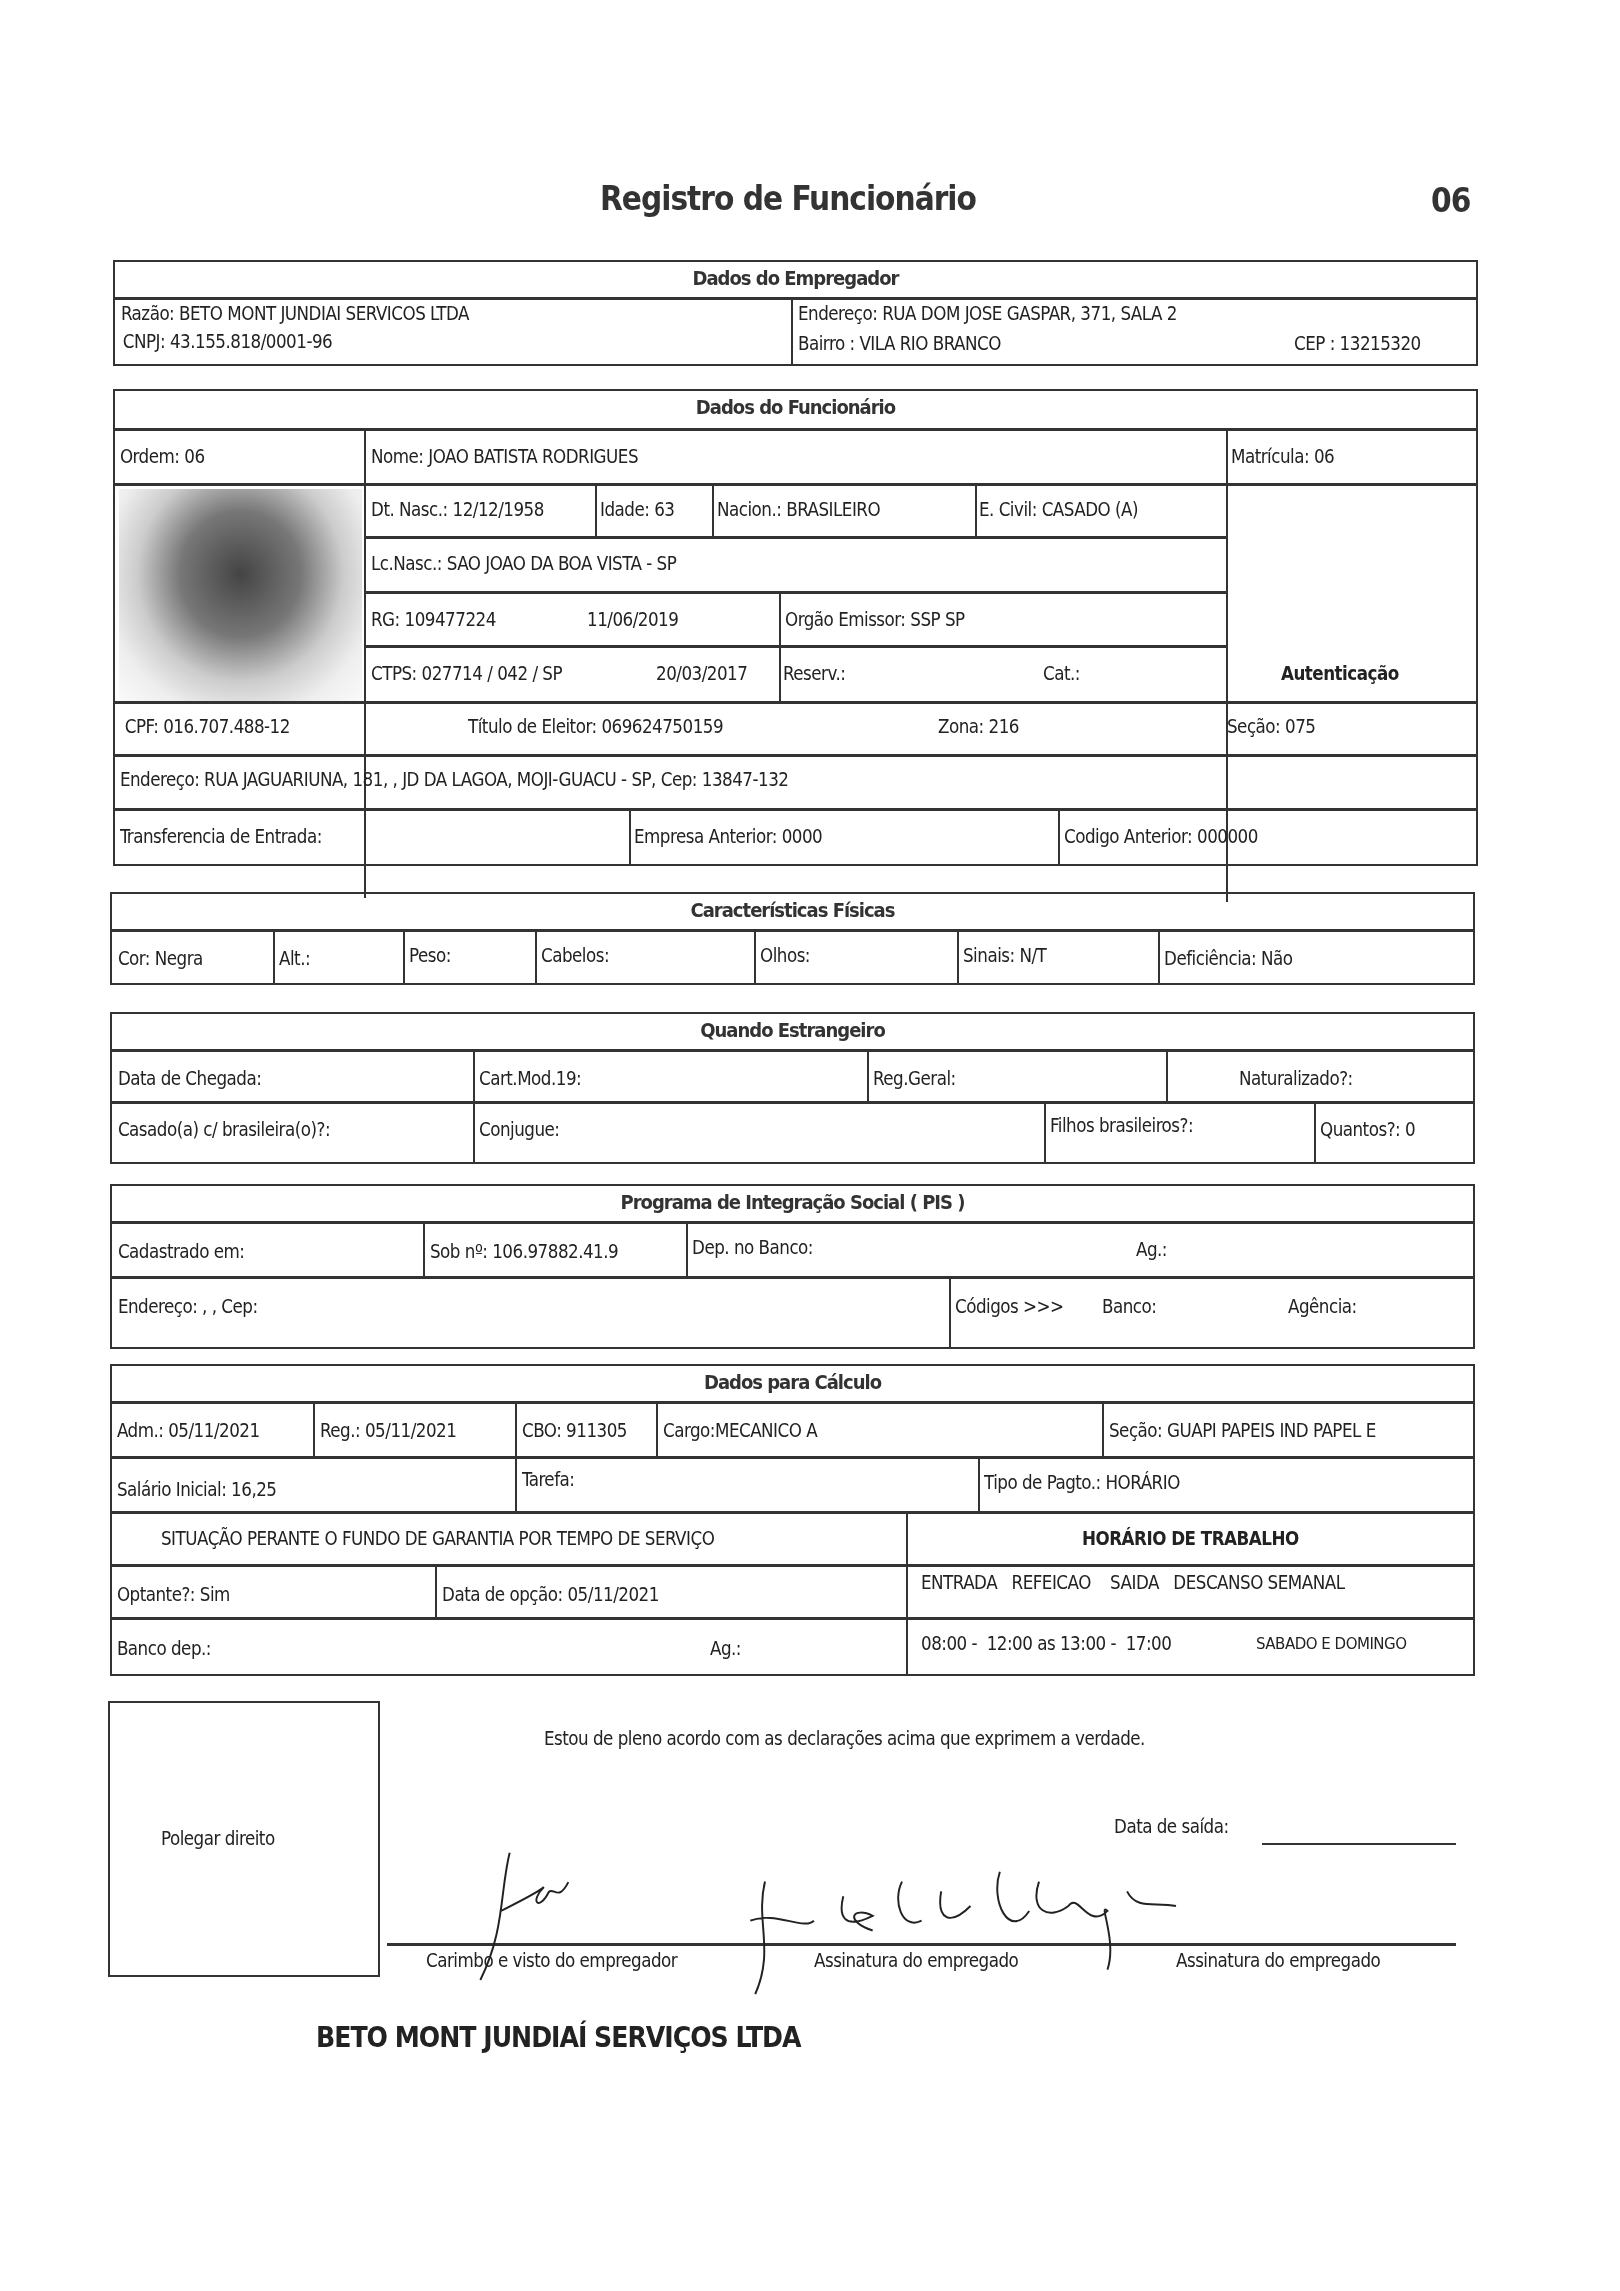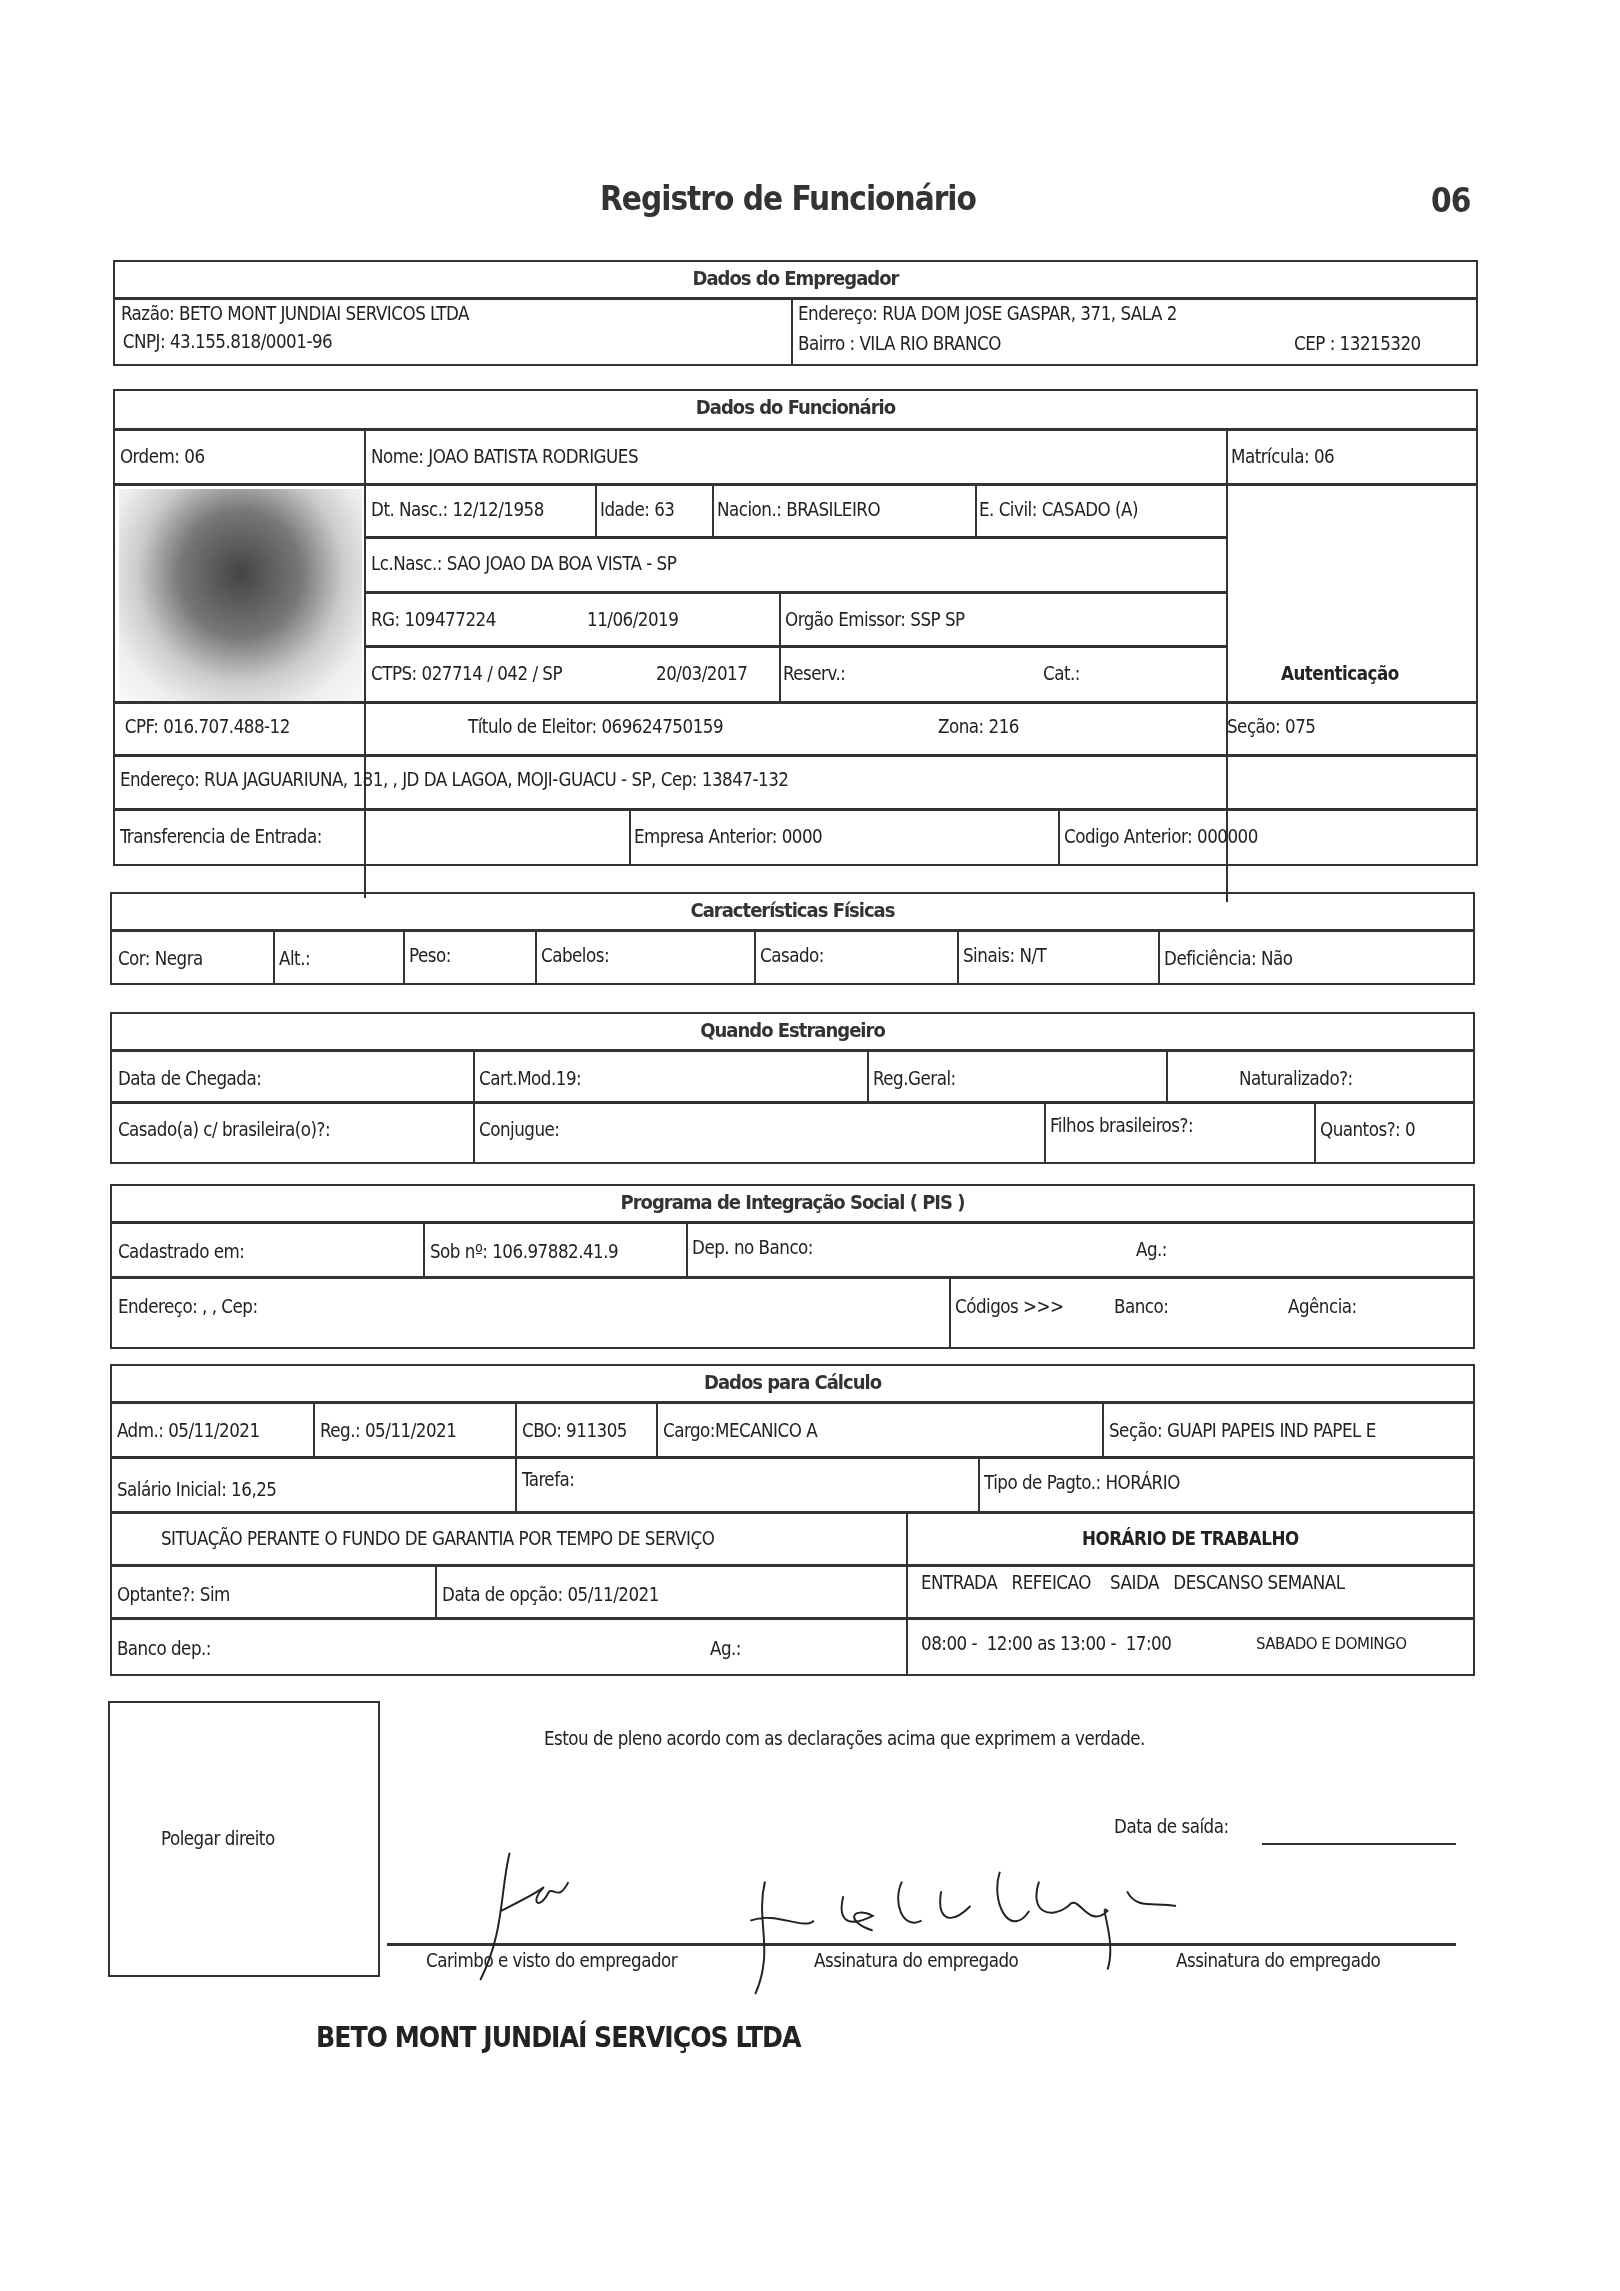--- a/index.html
+++ b/index.html
@@ -88,21 +88,21 @@
   <div class="vl" style="left:161px;top:35px;bottom:0;"></div>
   <div class="vl" style="left:291px;top:35px;bottom:0;"></div>
   <div class="vl" style="left:423px;top:35px;bottom:0;"></div>
   <div class="vl" style="left:642px;top:35px;bottom:0;"></div>
   <div class="vl" style="left:845px;top:35px;bottom:0;"></div>
   <div class="vl" style="left:1046px;top:35px;bottom:0;"></div>
   <div class="abs t" style="left:5.9px;top:54px;">Cor: Negra</div>
   <div class="abs t" style="left:167px;top:54px;">Alt.:</div>
   <div class="abs t" style="left:297px;top:51px;">Peso:</div>
   <div class="abs t" style="left:429px;top:51px;">Cabelos:</div>
-  <div class="abs t" style="left:648px;top:51px;">Casado:</div>
+  <div class="abs t" style="left:648px;top:51px;">Olhos:</div>
   <div class="abs t" style="left:851px;top:51px;">Sinais: N/T</div>
   <div class="abs t" style="left:1052px;top:54px;">Deficiência: Não</div>
 </div>
 
 <div class="box" style="left:110px;top:1012px;width:1365px;height:152px;">
   <div class="hdr abs" style="left:0;right:0;top:3.9px;">Quando Estrangeiro</div>
   <div class="hl" style="left:0;right:0;top:35px;"></div>
   <div class="hl" style="left:0;right:0;top:87px;"></div>
   <div class="vl" style="left:361px;top:35px;bottom:0;"></div>
   <div class="vl" style="left:755px;top:35px;height:53px;"></div>
@@ -125,21 +125,21 @@
   <div class="hl" style="left:0;right:0;top:90px;"></div>
   <div class="vl" style="left:311px;top:35px;height:56px;"></div>
   <div class="vl" style="left:574px;top:35px;height:56px;"></div>
   <div class="vl" style="left:837px;top:90px;bottom:0;"></div>
   <div class="abs t" style="left:5.9px;top:55px;">Cadastrado em:</div>
   <div class="abs t" style="left:318px;top:55px;">Sob nº: 106.97882.41.9</div>
   <div class="abs t" style="left:580px;top:51px;">Dep. no Banco:</div>
   <div class="abs t" style="left:1024px;top:53px;">Ag.:</div>
   <div class="abs t" style="left:5.9px;top:110px;">Endereço: , , Cep:</div>
   <div class="abs t" style="left:843px;top:110px;">Códigos &gt;&gt;&gt;</div>
-  <div class="abs t" style="left:990px;top:110px;margin-left:12px;">Banco:</div>
+  <div class="abs t" style="left:990px;top:110px;">Banco:</div>
   <div class="abs t" style="left:1176px;top:110px;">Agência:</div>
 </div>
 
 <div class="box" style="left:110px;top:1364px;width:1365px;height:312px;">
   <div class="hdr abs" style="left:0;right:0;top:3.9px;">Dados para Cálculo</div>
   <div class="hl" style="left:0;right:0;top:35px;"></div>
   <div class="hl" style="left:0;right:0;top:90px;"></div>
   <div class="hl" style="left:0;right:0;top:145px;"></div>
   <div class="hl" style="left:0;right:0;top:198px;"></div>
   <div class="hl" style="left:0;right:0;top:251px;"></div>

